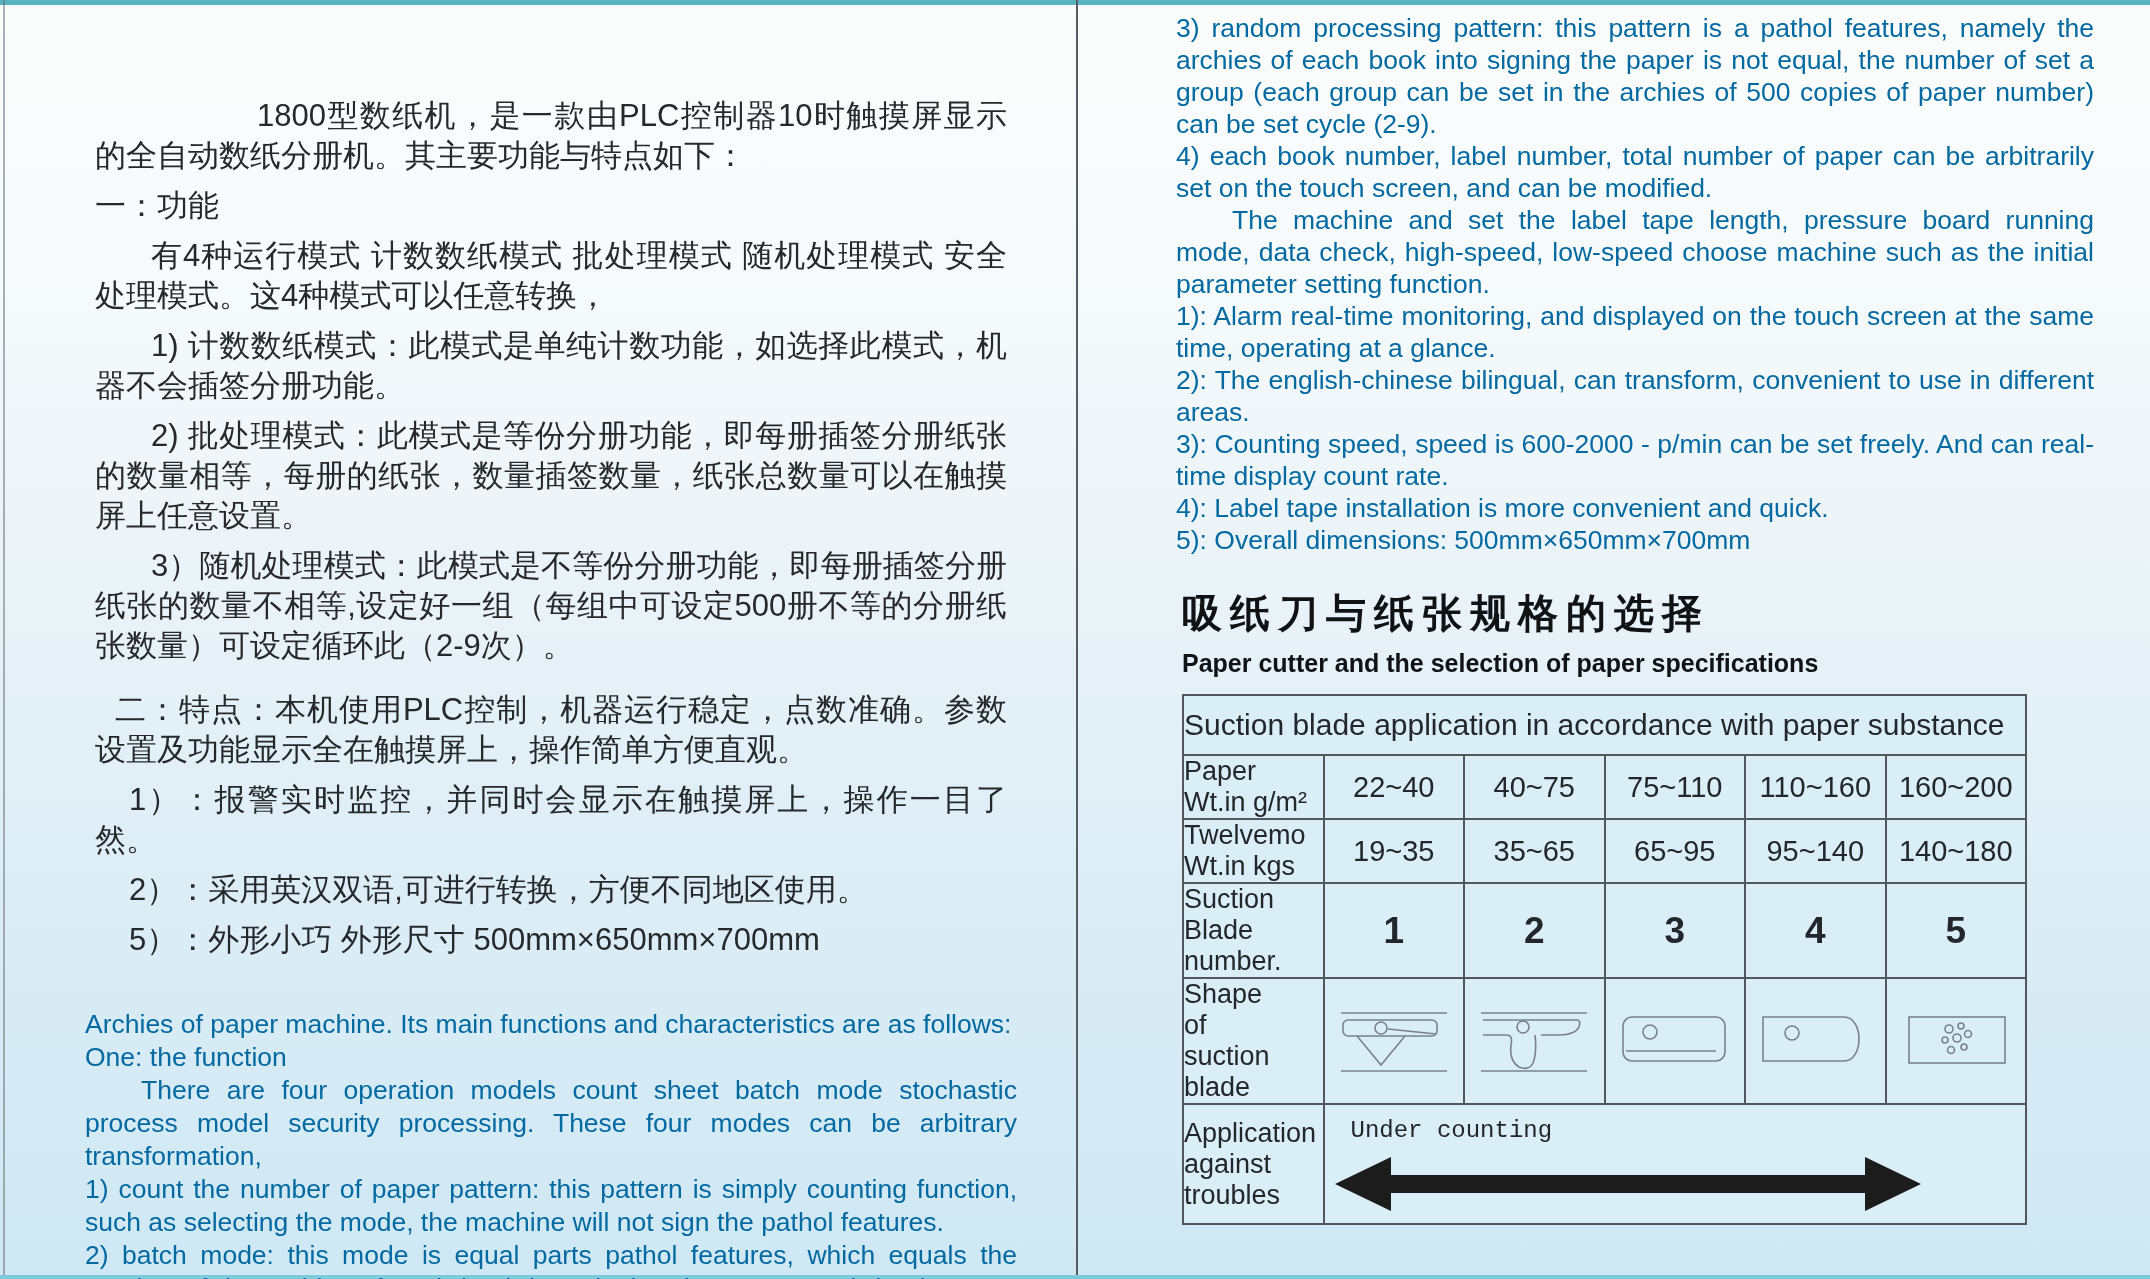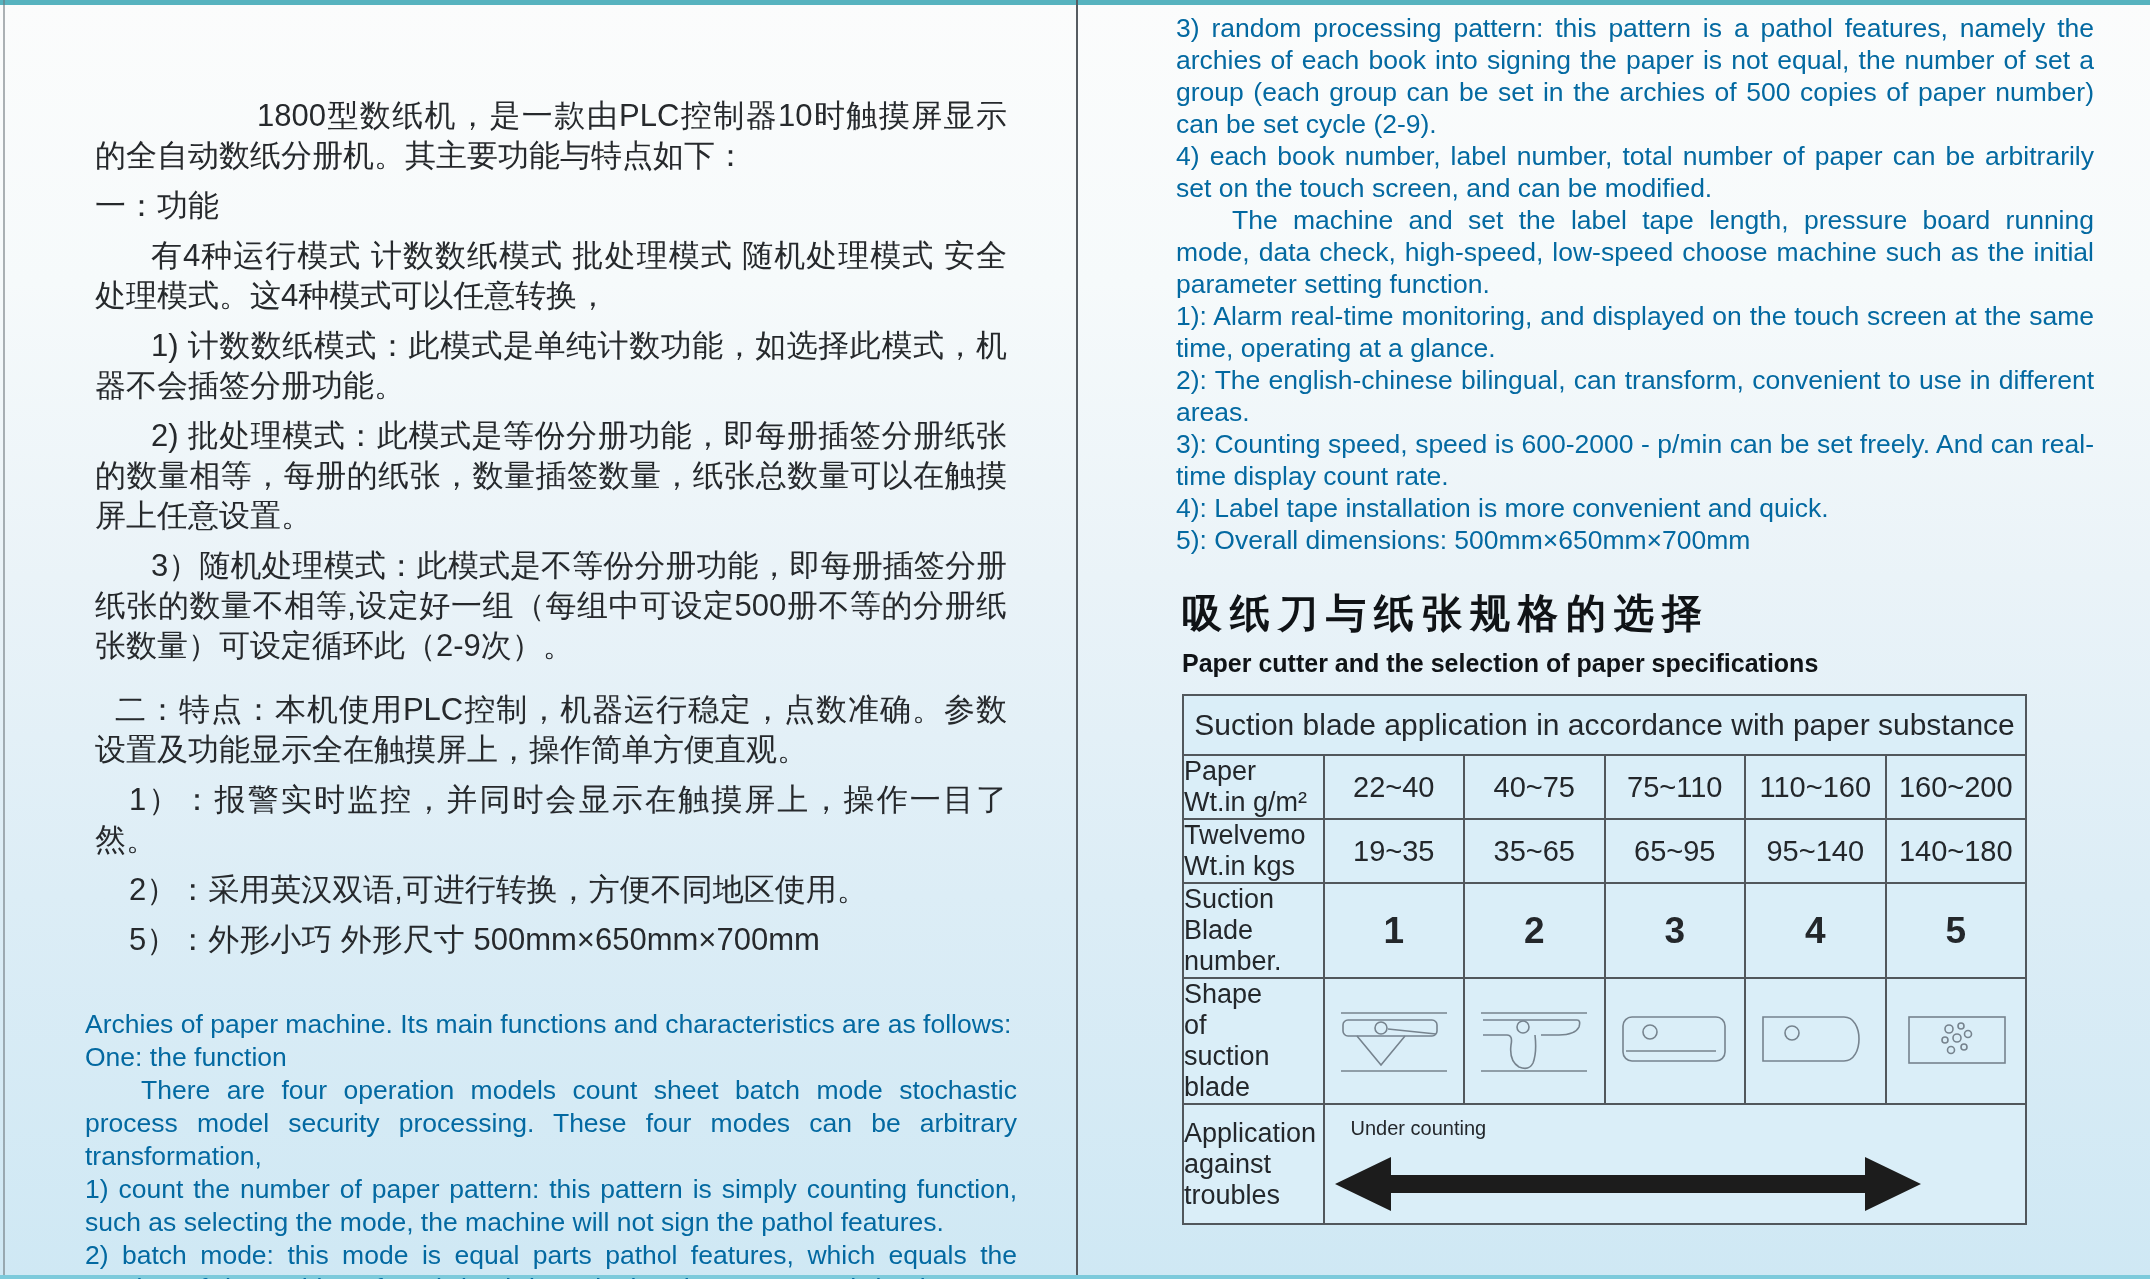--- a/index.html
+++ b/index.html
@@ -24,31 +24,31 @@
 
   p.en{margin:0;font-size:26.5px;line-height:33px;color:#0369a1;text-align:justify;}
   .en-block{margin-top:48px;}
   .col-right p.en{line-height:32px;}
 
   .section-cn{margin:30px 0 0 6px;font-size:40px;font-weight:600;letter-spacing:8px;color:#101316;font-family:"Liberation Sans","DejaVu Sans",sans-serif;}
   .section-en{margin:8px 0 0 6px;font-size:25px;font-weight:bold;color:#101316;}
 
   table.blade{margin:16px 0 0 6px;border-collapse:collapse;table-layout:fixed;width:845px;}
   table.blade td{border:2px solid #51575c;background:#daeef8;color:#23272b;padding:0;vertical-align:middle;}
-  td.t-title{height:58px;text-align:center;font-size:30px;padding-left:4px;margin-left:20px;}
+  td.t-title{height:58px;text-align:left;font-size:30px;padding-left:4px;margin-left:20px;}
   td.t-label{width:238px;text-align:left;font-size:27px;line-height:31px;white-space:pre-line;}
   td.t-val{width:121px;text-align:center;font-size:29px;}
   .row-h1{height:62px;}
   .row-h2{height:58px;}
   .row-h3{height:62px;}
   td.t-num{font-size:37px;font-weight:bold;}
   td.t-shape{height:122px;text-align:center;vertical-align:top;}
   td.t-shape svg{margin-top:10px;}
   td.t-app{height:118px;position:relative;}
-  .under-counting{position:absolute;top:12px;left:26px;font-size:20px;color:#23272b;}
+  .under-counting{position:absolute;top:12px;left:26px;font-size:24px;color:#23272b;font-family:Liberation Mono, monospace;}
   .arrow-wrap{position:absolute;left:8px;right:8px;bottom:6px;height:66px;}
   .shape-stroke{fill:none;stroke:#76838e;stroke-width:1.6;}
 </style>
 </head>
 <body>
 
 <div>
   <div class="rule-top"></div>
   <div class="rule-left"></div>
   <div class="rule-center"></div>

